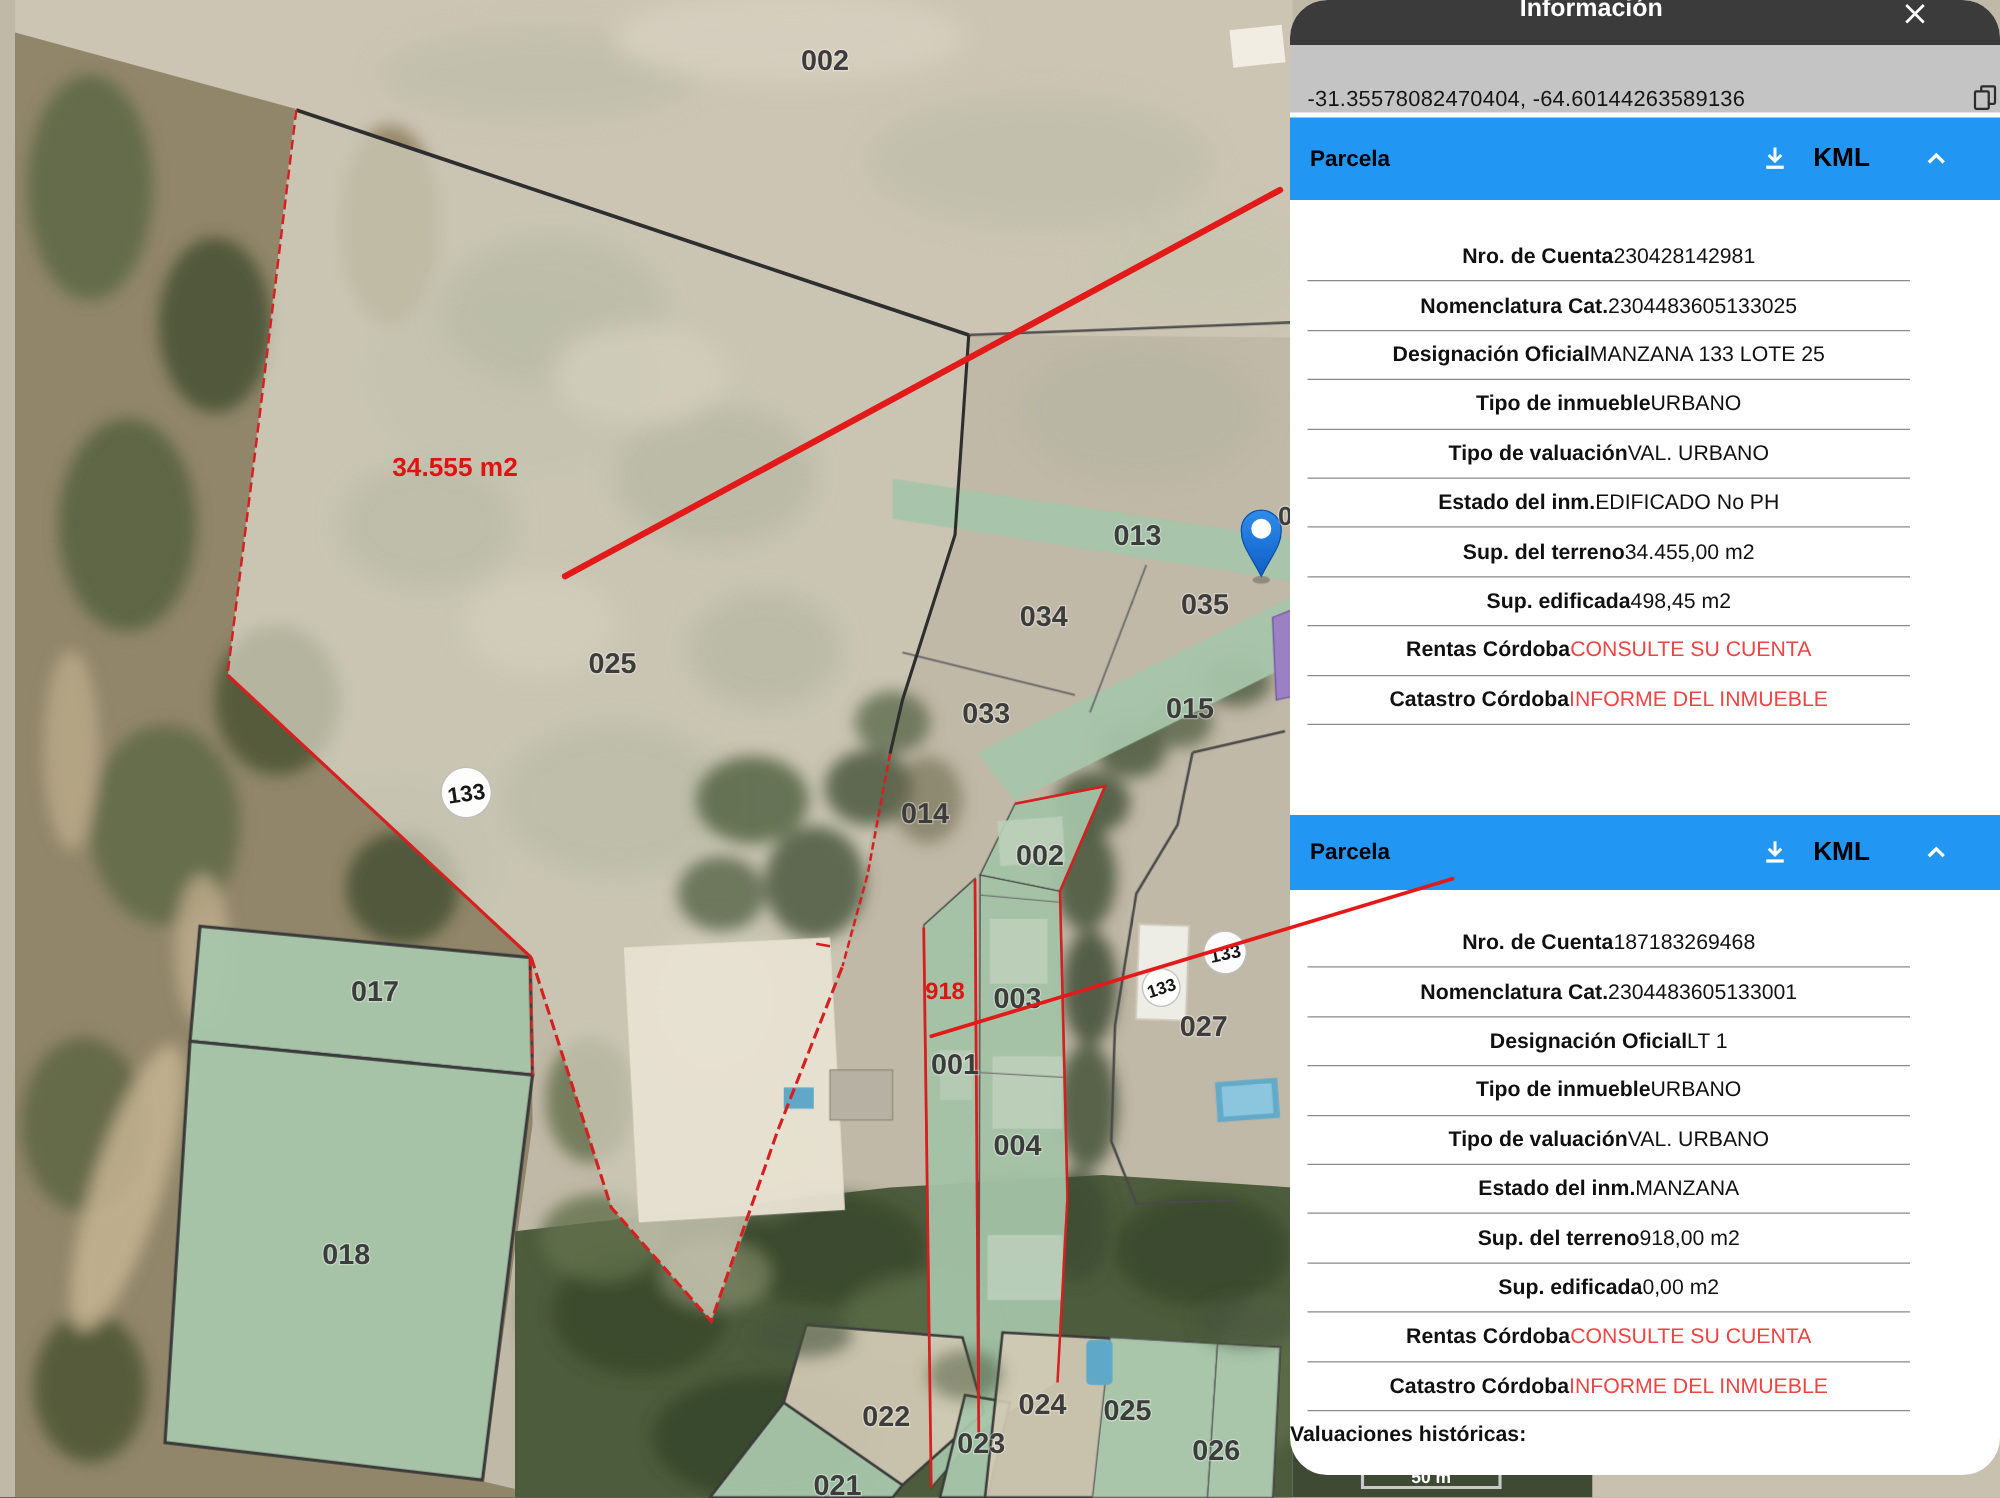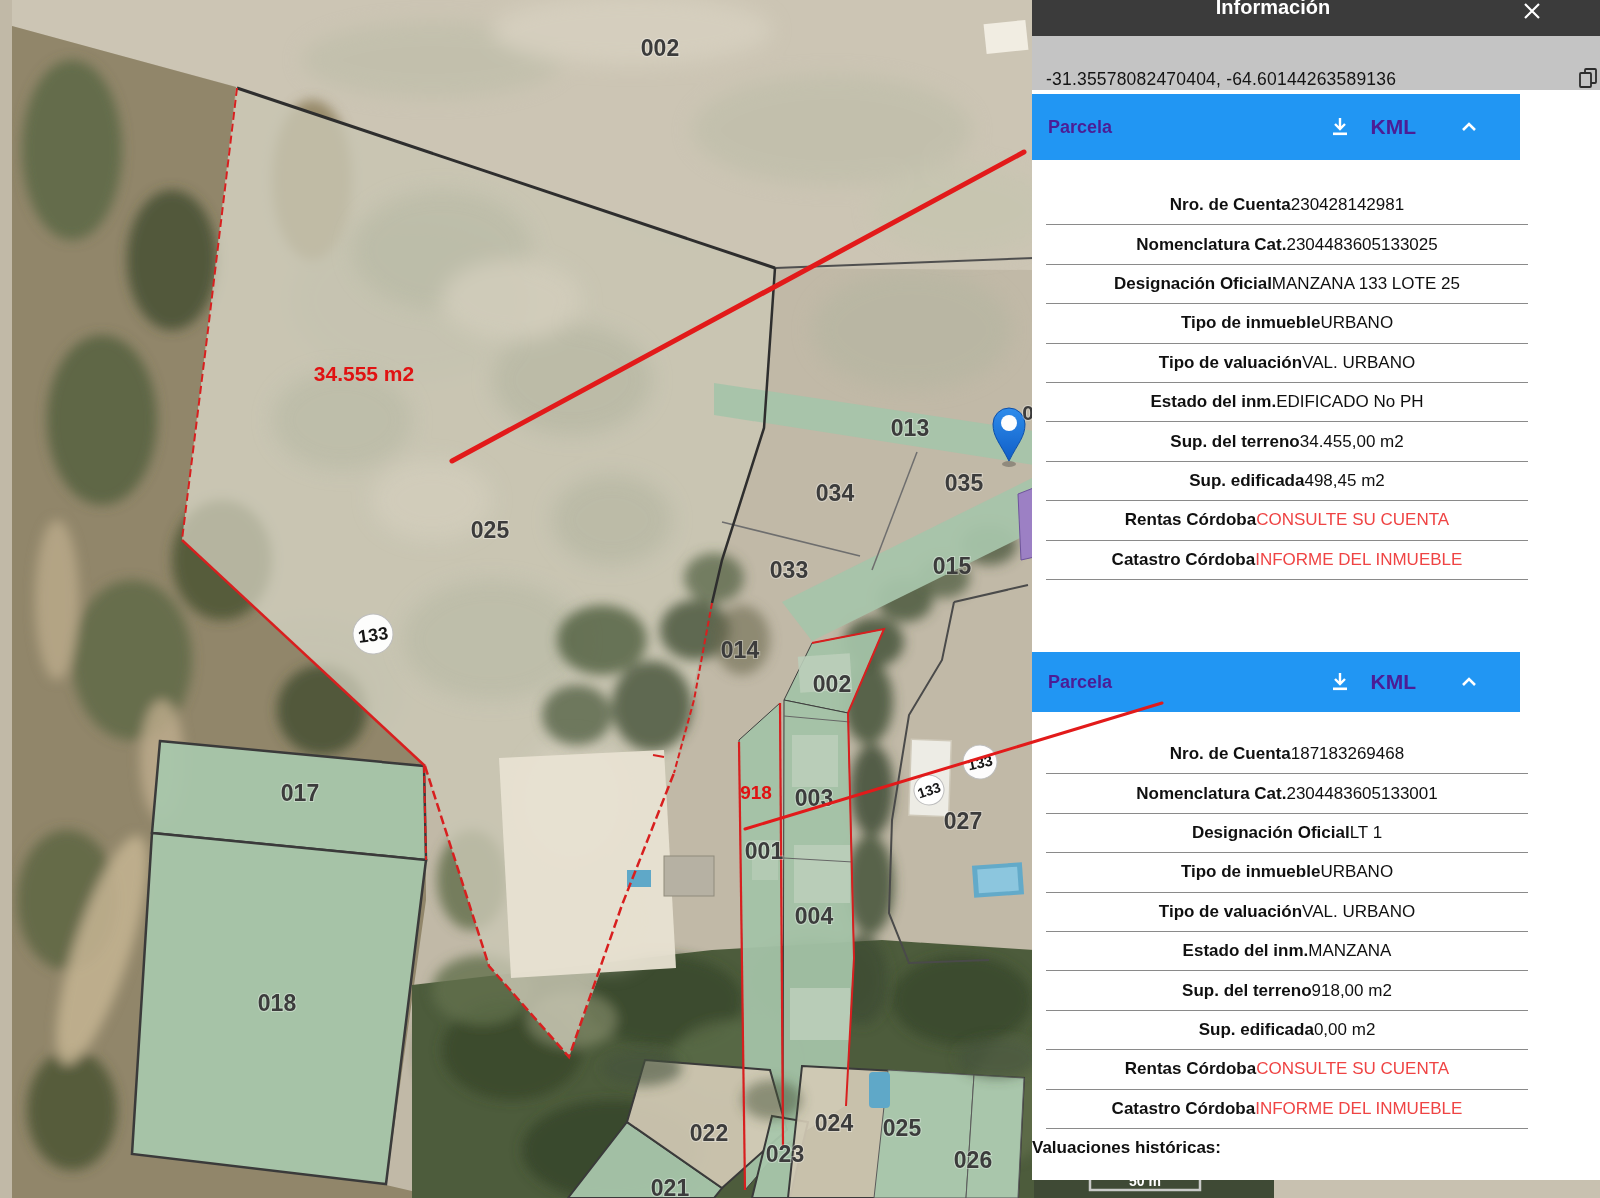--- a/index.html
+++ b/index.html
@@ -7,30 +7,30 @@
          font-family:"Liberation Sans",sans-serif;background:#c1b9a7;}
   .stage *{box-sizing:border-box;}
   #map-wrap{position:absolute;left:12px;top:0;width:1600px;height:856px;z-index:1;}
   #overlay-lines{position:absolute;left:0;top:0;width:1600px;height:1198px;z-index:30;pointer-events:none;}
   .maplbl{fill:#3c3c3c;font-weight:600;font-family:"Liberation Sans",sans-serif;
           paint-order:stroke;stroke:#ffffff;stroke-width:2px;stroke-opacity:.35;text-anchor:middle;}
   .redlbl{fill:#e01212;font-weight:700;font-family:"Liberation Sans",sans-serif;text-anchor:middle;}
   .badgetxt{fill:#161616;font-weight:700;font-family:"Liberation Sans",sans-serif;text-anchor:middle;}
 
   
-  #panel{position:absolute;left:1032px;top:0;width:568px;height:1180px;background:#ffffff;z-index:20;overflow:hidden;}
+  #panel{position:absolute;left:1032px;top:0;width:568px;height:1180px;background:#ffffff;z-index:20;overflow:hidden;border-radius:30px;}
   .phead{position:absolute;left:0;top:0;width:568px;height:36px;background:#3b3b3b;overflow:hidden;}
   .phead .ptitle{color:#fff;font-size:20px;font-weight:700;text-align:center;padding-right:86px;margin-top:-6px;line-height:26px;}
   .close-btn{position:absolute;right:58px;top:1px;width:20px;height:20px;cursor:pointer;}
   .coord{position:absolute;left:0;width:630px;background:#c4c4c4;display:flex;align-items:flex-end;
          padding-left:14px;font-size:17.5px;color:#141414;letter-spacing:.2px;}
   #coord1{top:36px;height:54px;}
   #coord2{top:598px;height:50px;}
   .copy-btn{position:absolute;right:62px;width:24px;height:24px;cursor:pointer;}
-  .bluebar{position:absolute;left:0;width:488px;background:#2196f3;color:#4c1d95;}
+  .bluebar{position:absolute;left:0;width:568px;background:#2196f3;color:#000000;}
   #bluebar1{top:94px;height:66px;}
   #bluebar2{top:652px;height:60px;}
   .cardtitle{position:absolute;left:16px;top:50%;transform:translateY(-50%);font-size:18px;font-weight:700;}
   .dl-btn{position:absolute;right:168px;top:50%;transform:translateY(-50%);width:24px;height:24px;cursor:pointer;}
   .kml{position:absolute;right:104px;top:50%;transform:translateY(-50%);font-size:21px;font-weight:700;cursor:pointer;}
   .chev-btn{position:absolute;right:40px;top:50%;transform:translateY(-50%);width:22px;height:22px;cursor:pointer;}
   .rows{position:absolute;left:0;width:568px;padding:0 72px 0 14px;}
   #rows1{top:186px;}
   #rows2{top:735px;}
   .row{height:39.4px;display:flex;justify-content:center;align-items:center;

